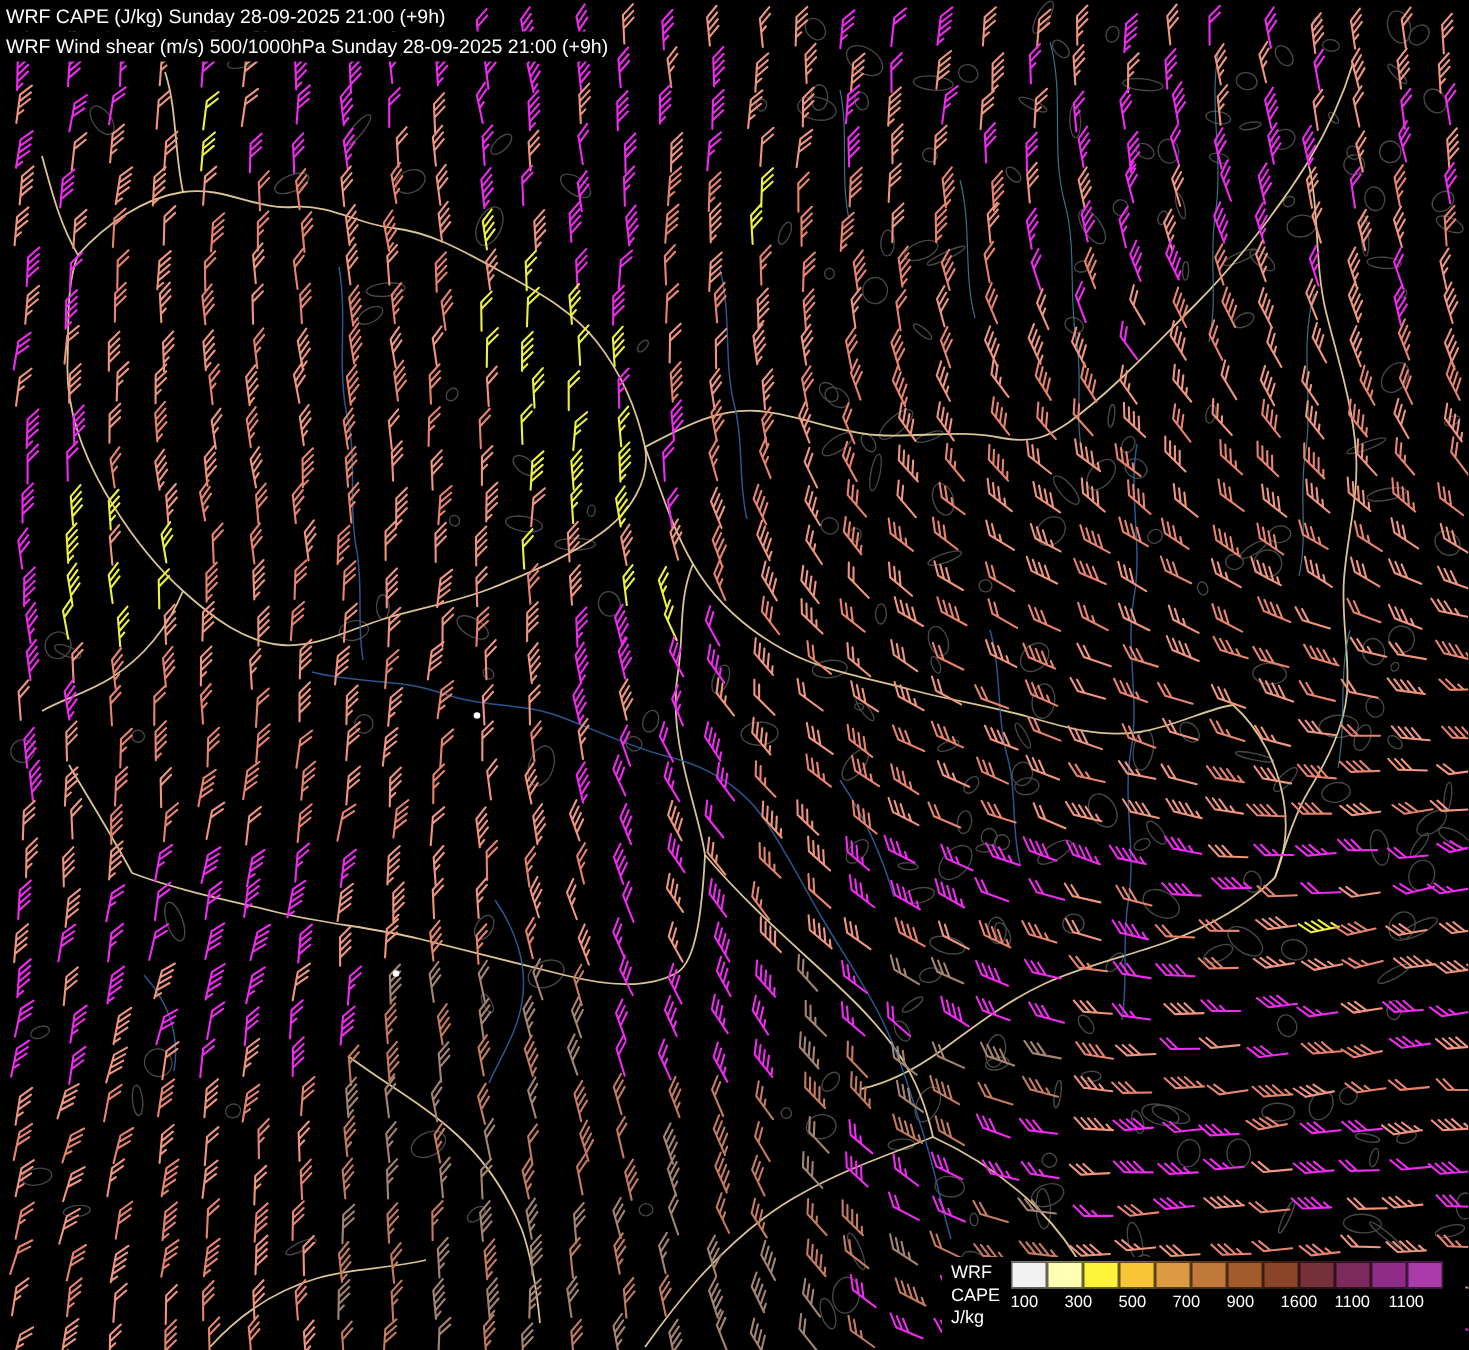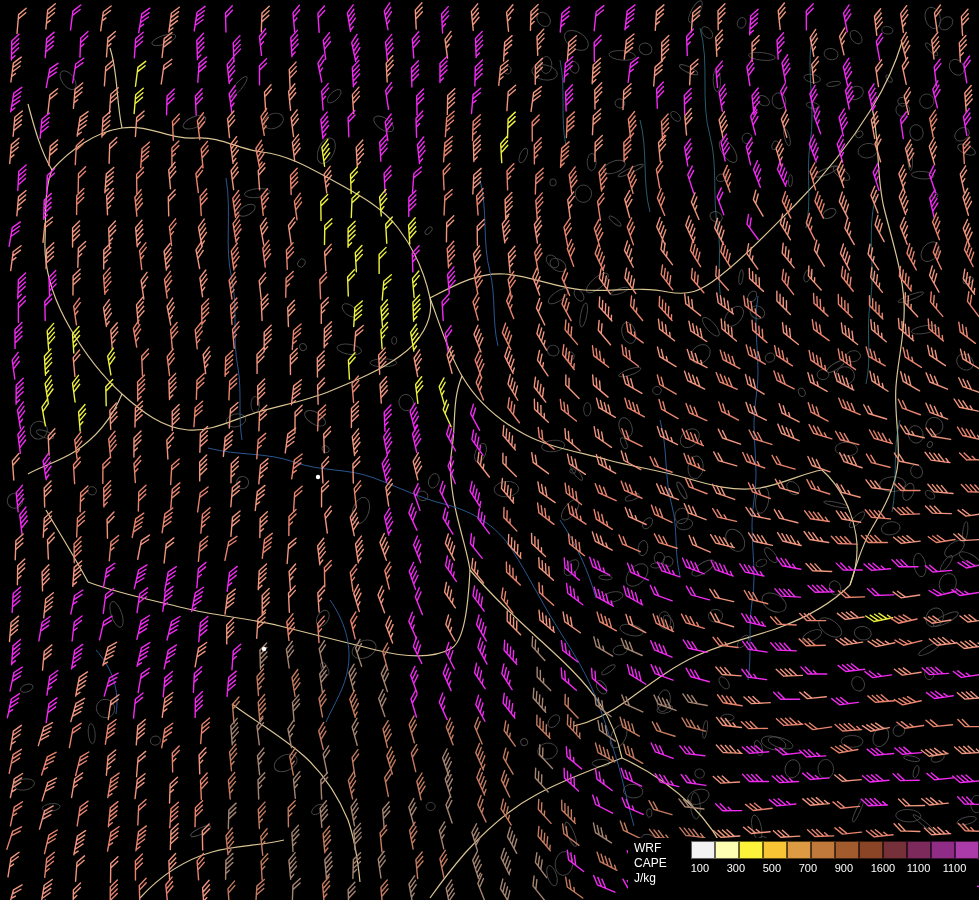--- a/index.html
+++ b/index.html
@@ -3,21 +3,21 @@
 <meta charset="utf-8">
 <style>
   html,body{margin:0;padding:0;background:#000;}
   .stage{position:relative;width:979px;height:900px;overflow:hidden;background:#000;
          font-family:"Liberation Sans",sans-serif;}
   .map-svg{position:absolute;left:0;top:0;}
   .header{position:absolute;top:1px;left:2px;color:#fff;font-size:13px;line-height:19px;}
   .header-line{display:inline-block;background:#000;padding:0 4px 1px 2px;white-space:nowrap;}
   .header br{line-height:0;}
   .legend{position:absolute;left:628px;top:838px;width:349px;height:60px;background:#000;
-          display:flex;align-items:flex-start;gap:24px;padding:3px 0 0 6px;box-sizing:border-box;}
+          display:flex;align-items:flex-start;gap:7px;padding:3px 0 0 6px;box-sizing:border-box;}
   .legend-labels{display:flex;flex-direction:column;color:#fff;font-size:12px;line-height:15px;}
   .legend-bar-wrap{display:flex;flex-direction:column;}
   .swatches{display:flex;height:18px;}
   .swatch{width:24px;height:18px;margin-right:0;box-shadow:inset 0 0 0 1px rgba(0,0,0,.6);}
   .ticks{display:flex;color:#fff;font-size:11px;margin-top:3px;}
   .tick{width:36px;text-align:left;}
 </style>
 </head>
 <body>
 
@@ -1394,21 +1394,22 @@
         <path d="M0,0 L0,19 M0,0.0 L7,-7.0 M0,4.5 L7,-2.5 M0,9.0 L7,2.0 M0,13.5 L3.5,10.0" stroke="#f02bf0" transform="translate(933.4,885.1) rotate(-88.5)"></path>
         <path d="M0,0 L0,19 M0,0.0 L7,-7.0 M0,4.5 L7,-2.5" stroke="#f02bf0" transform="translate(962.0,884.6) rotate(-83.8)"></path>
       </g>
       <g fill="#ffffff">
         <circle cx="264" cy="649" r="2.2"></circle>
         <circle cx="318" cy="477" r="2.2"></circle>
       </g>
     </svg>
 
   <div class="header">
-    <br>
+    <span class="header-line">WRF CAPE (J/kg) Sunday 28-09-2025 21:00 (+9h)</span><br>
+    <span class="header-line">WRF Wind shear (m/s) 500/1000hPa Sunday 28-09-2025 21:00 (+9h)</span>
   </div>
 
   <div class="legend">
     <div class="legend-labels">
       <span>WRF</span>
       <span>CAPE</span>
       <span>J/kg</span>
     </div>
     <div class="legend-bar-wrap">
       <div class="swatches">

